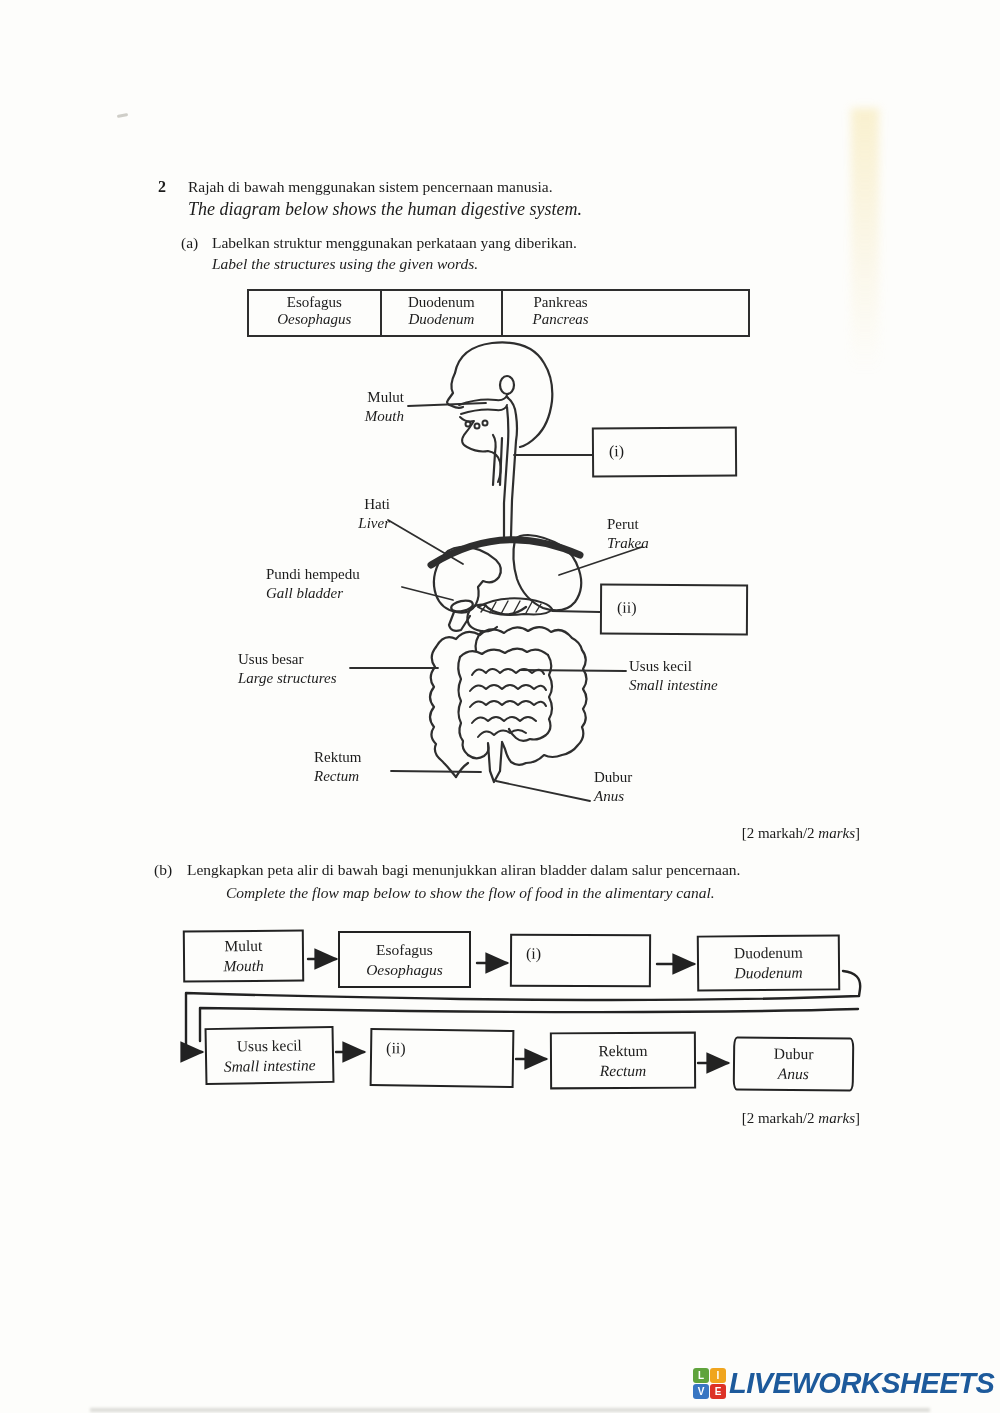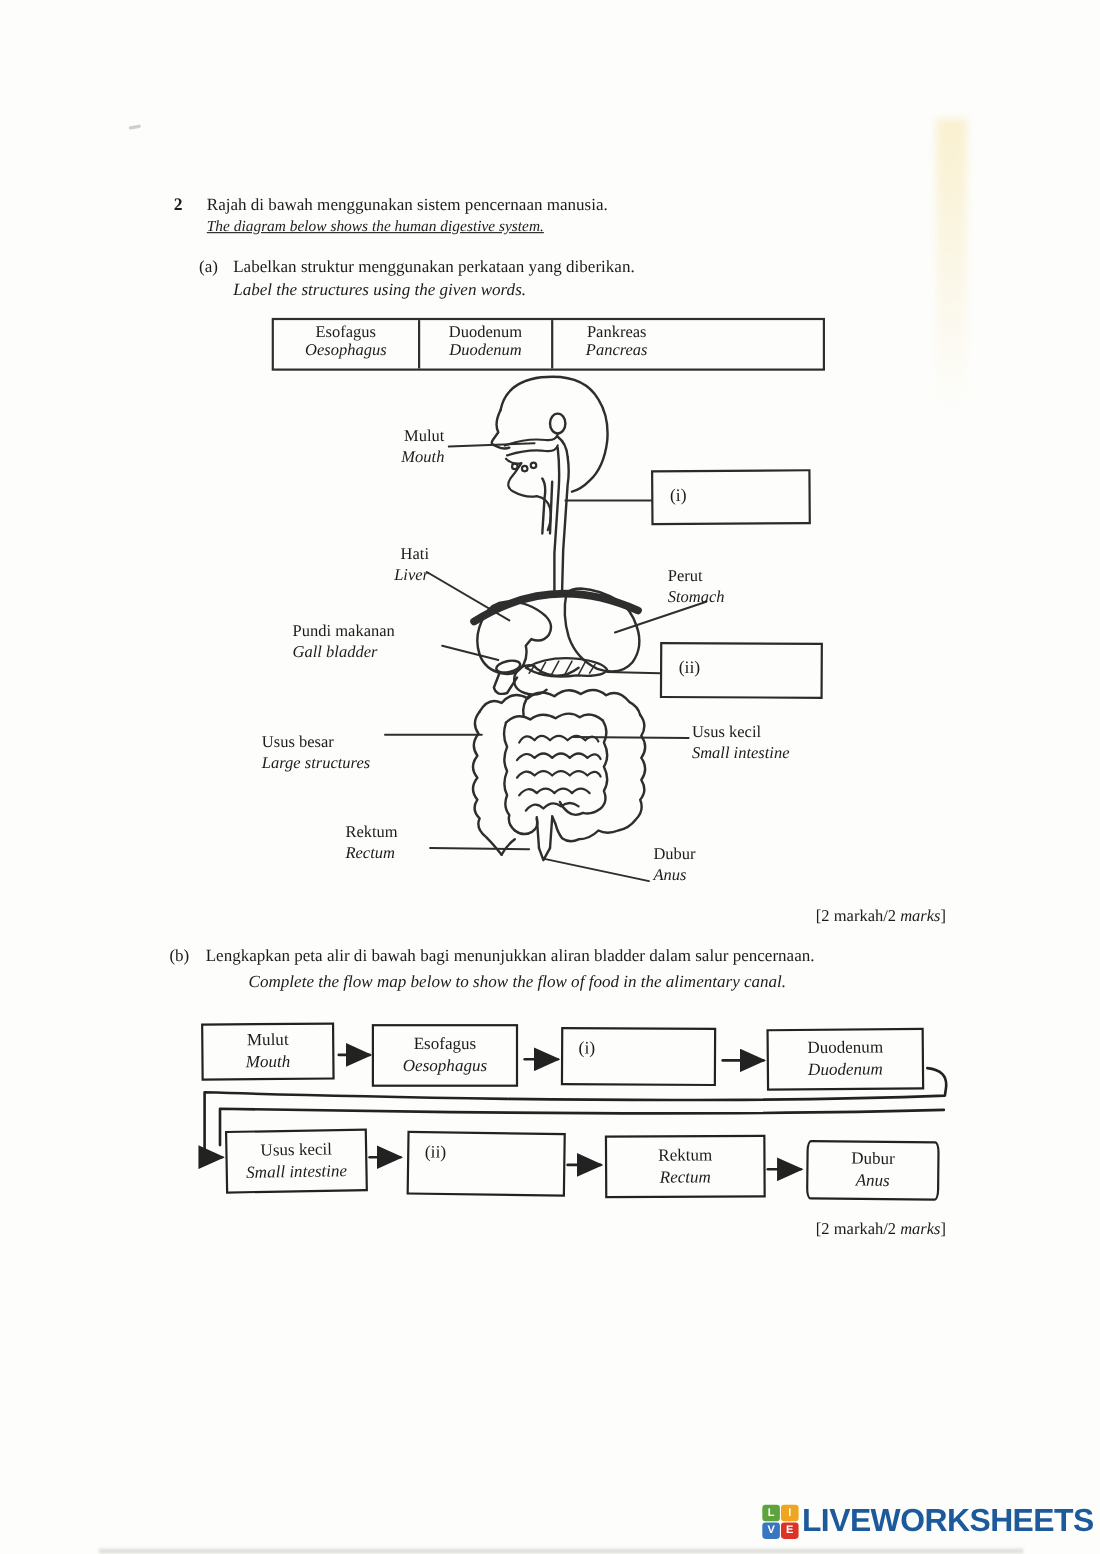--- a/index.html
+++ b/index.html
@@ -6,21 +6,21 @@
   body{
     width:1000px;height:1413px;position:relative;overflow:hidden;
     background:#fdfdfb;
     font-family:"Liberation Serif","DejaVu Serif",serif;
     color:#1c1c1c;
   }
   .abs{position:absolute;}
   
   .q-num{left:158px;top:178px;font-weight:bold;font-size:16px;}
   .intro-ms{left:188px;top:178px;font-size:15.5px;}
-  .intro-en{left:188px;top:199px;font-size:14px;font-style:italic;text-decoration:underline;}
+  .intro-en{left:188px;top:199px;font-size:18px;font-style:italic;}
   .pa-label{left:181px;top:234px;font-size:15.5px;}
   .pa-ms{left:212px;top:234px;font-size:15.5px;}
   .pa-en{left:212px;top:255px;font-size:15.5px;font-style:italic;}
   
   .word-bank{
     left:247px;top:289px;width:503px;height:48px;
     border:2px solid #2e2e2e;display:flex;box-sizing:border-box;background:transparent;
   }
   .wb-cell{box-sizing:border-box;border-left:2px solid #2e2e2e;text-align:center;padding-top:3px;}
   .wb-cell:first-child{border-left:none;}
@@ -28,21 +28,21 @@
   .wb-ms{font-size:15px;line-height:17px;}
   .wb-en{font-size:15px;line-height:17px;font-style:italic;}
   
   .anatomy-svg{left:230px;top:335px;width:540px;height:480px;}
   .dlabel{font-size:15px;line-height:19px;}
   .dlabel .en{font-style:italic;}
   .lb-mulut{left:298px;top:388px;width:106px;text-align:right;}
   .lb-hati{left:316px;top:495px;width:74px;text-align:right;}
   .lb-perut{left:607px;top:515px;}
   .lb-pundi{left:266px;top:565px;}
-  .lb-ususbesar{left:238px;top:650px;margin-top:16px;}
+  .lb-ususbesar{left:238px;top:650px;}
   .lb-ususkecil{left:629px;top:657px;}
   .lb-rektum{left:314px;top:748px;}
   .lb-dubur{left:594px;top:768px;}
   .ans-box{
     border:2px solid #2a2a2a;box-sizing:border-box;background:transparent;
     font-size:16px;padding:13px 0 0 15px;
   }
   .ans-i{left:592px;top:427px;width:145px;height:50px;transform:rotate(-0.4deg);}
   .ans-ii{left:600px;top:584px;width:148px;height:51px;transform:rotate(0.3deg);}
   .marks{font-size:15px;text-align:right;}
@@ -72,21 +72,21 @@
   .fb8{left:733px;top:1037px;width:121px;height:54px;transform:rotate(0.6deg);border-radius:4px/10px;}
   
   .footer{left:693px;top:1367px;display:flex;align-items:center;gap:3px;}
   .logo-grid{display:grid;grid-template-columns:16px 16px;grid-template-rows:15px 15px;gap:1px;}
   .logo-sq{
     border-radius:3px;color:#fff;font-family:"Liberation Sans",sans-serif;
     font-weight:bold;font-size:10px;display:flex;align-items:center;justify-content:center;
   }
   .brand{
     font-family:"Liberation Sans",sans-serif;font-weight:800;font-size:29px;
-    letter-spacing:-0.5px;color:#1d5a9b;
+    letter-spacing:-0.5px;color:#1d5a9b;font-style:italic;
   }
   
   .dash-mark{left:117px;top:114px;width:11px;height:3px;background:#a9a89e;opacity:.55;
     border-radius:2px;transform:rotate(-10deg);}
   .yellow-streak{left:851px;top:108px;width:28px;height:265px;filter:blur(4px);opacity:.6;
     background:linear-gradient(180deg,rgba(246,230,170,.9),rgba(246,233,190,.5) 55%,rgba(246,233,190,0));}
   .bottom-smudge{left:90px;top:1408px;width:840px;height:4px;background:#bdbdb6;opacity:.5;filter:blur(1.5px);}
   svg{display:block;}
   path,line,ellipse,circle,polyline{vector-effect:non-scaling-stroke;}
 </style>
@@ -206,24 +206,24 @@
 <div class="abs dlabel lb-mulut">
   <div class="ms">Mulut</div>
   <div class="en">Mouth</div>
 </div>
 <div class="abs dlabel lb-hati">
   <div class="ms">Hati</div>
   <div class="en">Liver</div>
 </div>
 <div class="abs dlabel lb-perut">
   <div class="ms">Perut</div>
-  <div class="en">Stomach</div>
+  <div class="en">Trakea</div>
 </div>
 <div class="abs dlabel lb-pundi">
-  <div class="ms">Pundi makanan</div>
+  <div class="ms">Pundi hempedu</div>
   <div class="en">Gall bladder</div>
 </div>
 <div class="abs dlabel lb-ususbesar">
   <div class="ms">Usus besar</div>
   <div class="en">Large structures</div>
 </div>
 <div class="abs dlabel lb-ususkecil">
   <div class="ms">Usus kecil</div>
   <div class="en">Small intestine</div>
 </div>

